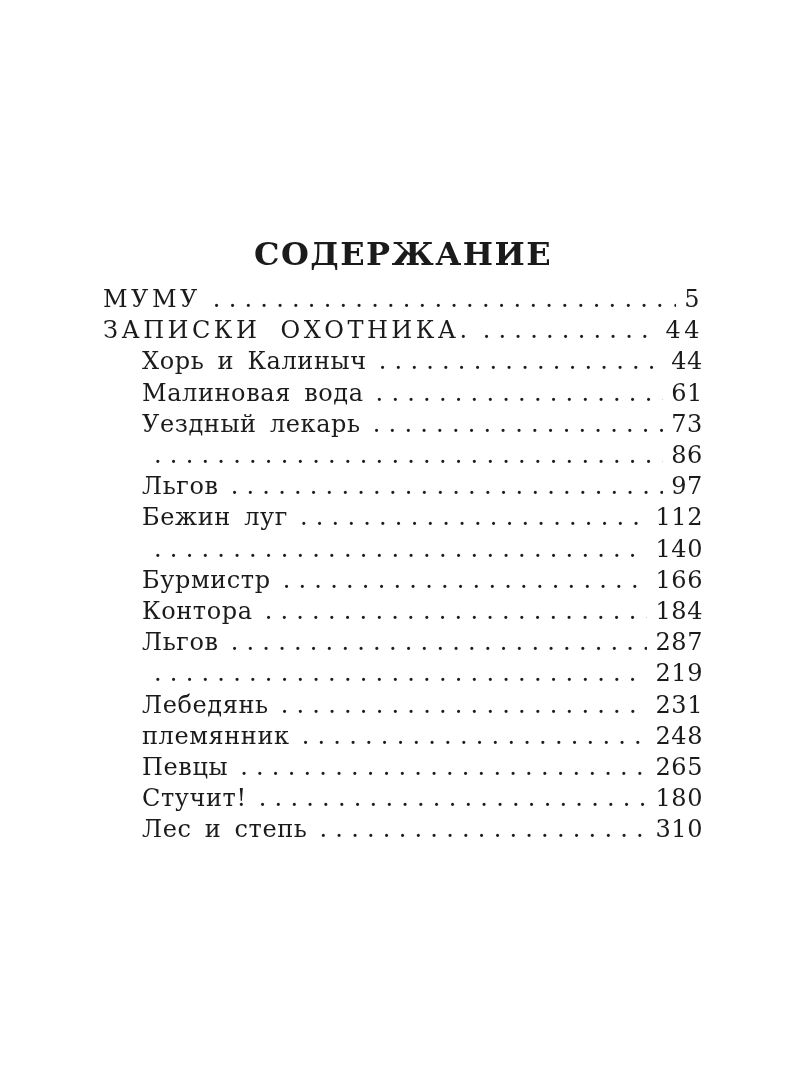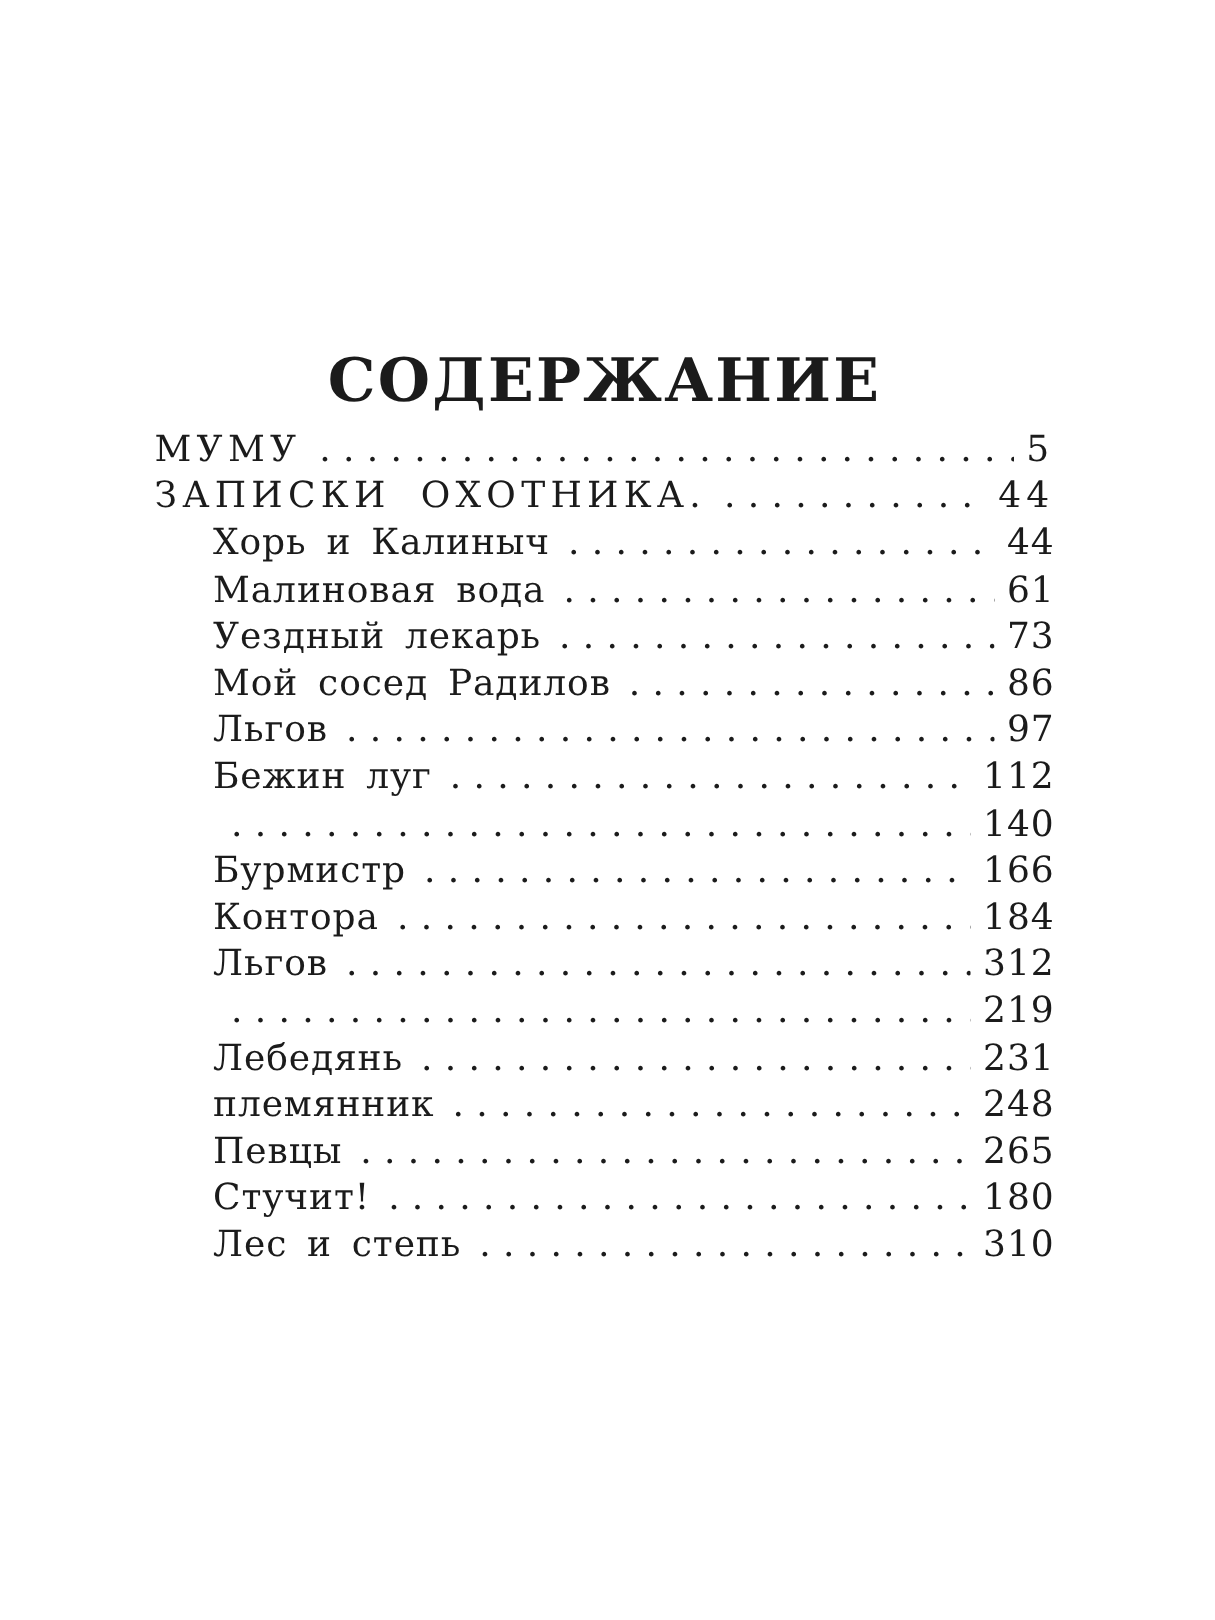--- a/index.html
+++ b/index.html
@@ -19,21 +19,21 @@
     inset: 0;
     background: #ffffff;
   }
   .toc {
     position: absolute;
     top: 236px;
     left: 103px;
     width: 600px;
   }
   .toc-title {
-    font-size: 40px;
+    font-size: 32px;
     line-height: 36px;
     font-weight: bold;
     letter-spacing: 1.5px;
     text-align: center;
     margin: 0 0 12px 0;
   }
   .row {
     display: flex;
     align-items: baseline;
     font-size: 24px;
@@ -92,21 +92,20 @@
     <span class="label">Малиновая вода</span>
     <span class="leader" aria-hidden="true">................................................................................</span>
     <span class="num">61</span>
   </div>
         <div class="row sub">
     <span class="label">Уездный лекарь</span>
     <span class="leader" aria-hidden="true">................................................................................</span>
     <span class="num">73</span>
   </div>
         <div class="row sub">
-    <span class="label">Мой сосед Радилов</span>
     <span class="leader" aria-hidden="true">................................................................................</span>
     <span class="num">86</span>
   </div>
         <div class="row sub">
     <span class="label">Льгов</span>
     <span class="leader" aria-hidden="true">................................................................................</span>
     <span class="num">97</span>
   </div>
         <div class="row sub">
     <span class="label">Бежин луг</span>
@@ -123,21 +122,21 @@
     <span class="num">166</span>
   </div>
         <div class="row sub">
     <span class="label">Контора</span>
     <span class="leader" aria-hidden="true">................................................................................</span>
     <span class="num">184</span>
   </div>
         <div class="row sub">
     <span class="label">Льгов</span>
     <span class="leader" aria-hidden="true">................................................................................</span>
-    <span class="num">312</span>
+    <span class="num">287</span>
   </div>
         <div class="row sub">
     <span class="leader" aria-hidden="true">................................................................................</span>
     <span class="num">219</span>
   </div>
         <div class="row sub">
     <span class="label">Лебедянь</span>
     <span class="leader" aria-hidden="true">................................................................................</span>
     <span class="num">231</span>
   </div>

